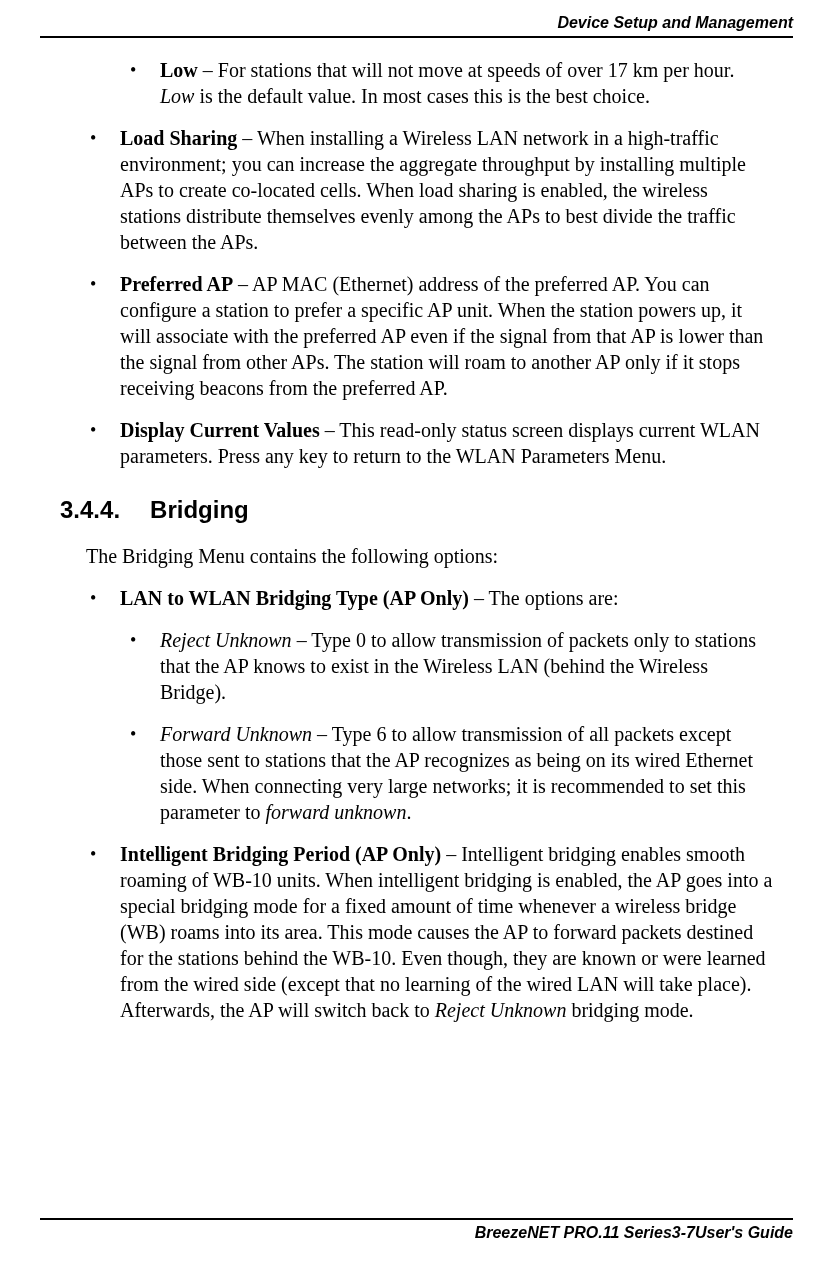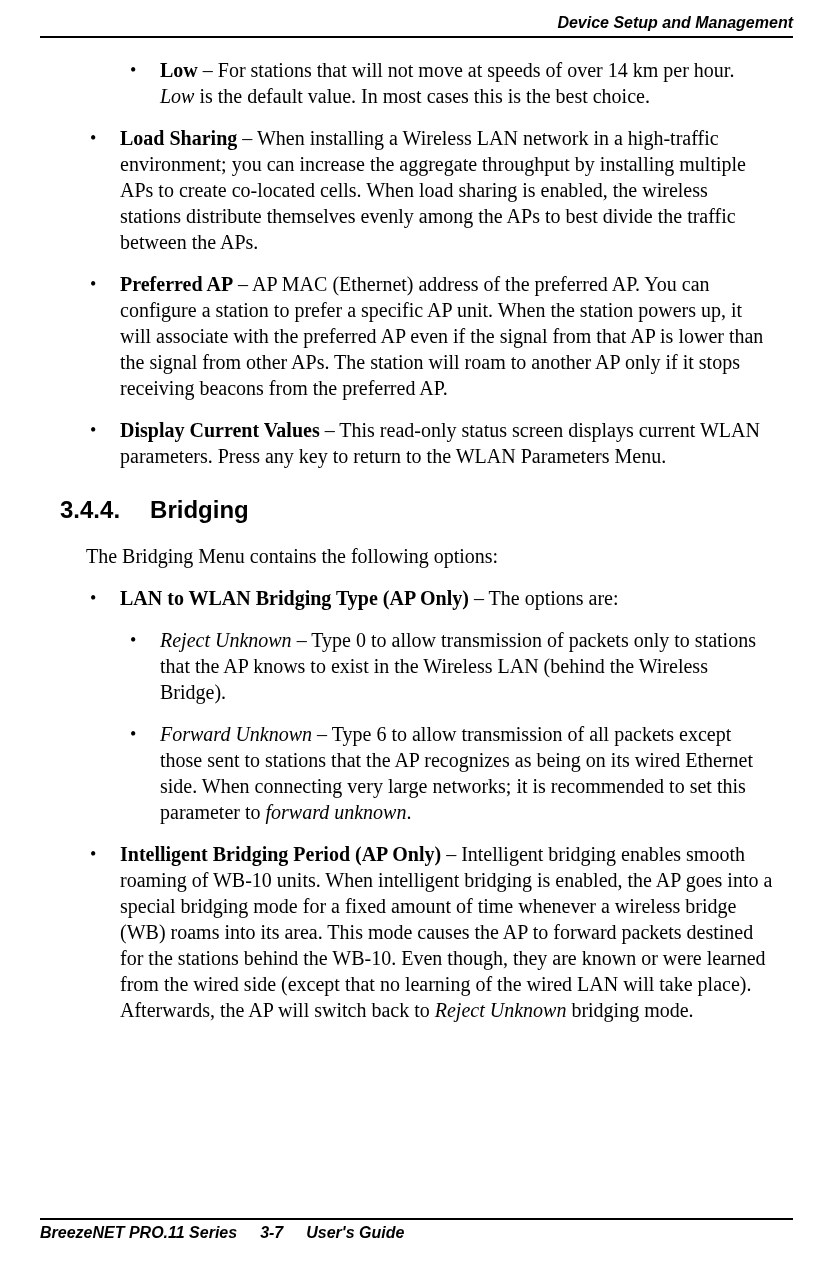--- a/index.html
+++ b/index.html
@@ -71,44 +71,43 @@
       right: 40px;
       bottom: 28px;
     }
     .footer .frule {
       border: none;
       border-top: 2px solid #000;
       margin-bottom: 4px;
     }
     .footer-row {
       display: flex;
-      justify-content: flex-start;
+      justify-content: flex-end;
       font-family: Arial, Helvetica, sans-serif;
       font-weight: bold;
       font-style: italic;
       font-size: 16px;
-      gap: 23px;
     }
   </style>
 </head>
 <body>
 
 <div class="page">
 
   <div class="header-wrap">
     <div class="header-title">Device Setup and Management</div>
     <hr class="rule">
   </div>
 
   <div class="content">
 
     <div class="bullet lvl2">
       <div class="marker">•</div>
       <div class="body">
-        <span class="b">Low</span><span>  – </span><span>For stations that will not move at speeds of over 14 km per hour. </span><span class="i">Low</span><span> is the default value. In most cases this is the best choice.</span>
+        <span class="b">Low</span><span>  – </span><span>For stations that will not move at speeds of over 17 km per hour. </span><span class="i">Low</span><span> is the default value. In most cases this is the best choice.</span>
       </div>
     </div>
 
     <div class="bullet lvl1">
       <div class="marker">•</div>
       <div class="body">
         <span class="b">Load Sharing</span><span> – </span><span>When installing a Wireless LAN network in a high-traffic environment; you can increase the aggregate throughput by installing multiple APs to create co-located cells. When load sharing is enabled, the wireless stations distribute themselves evenly among the APs to best divide the traffic between the APs.</span>
       </div>
     </div>
 

